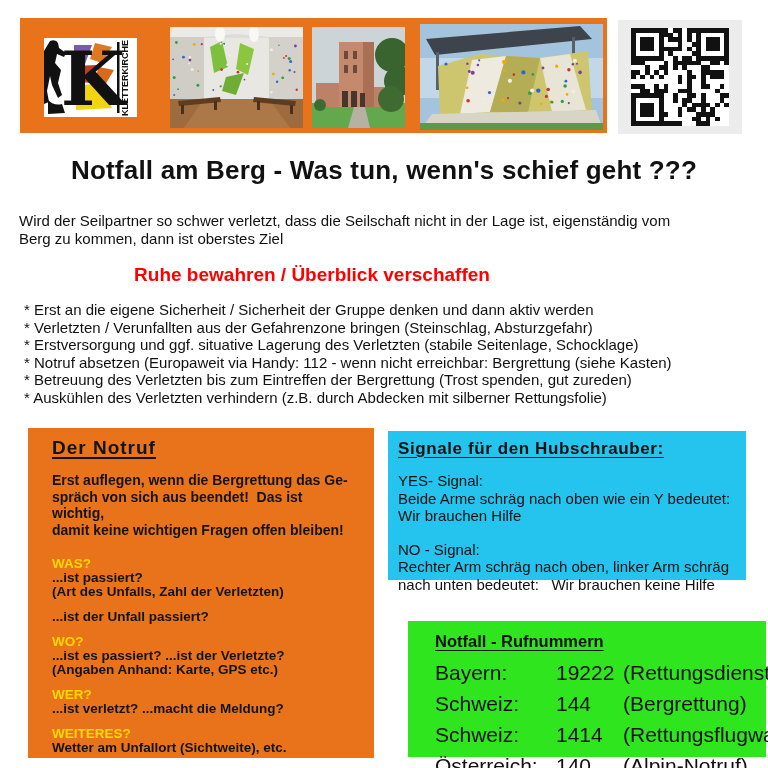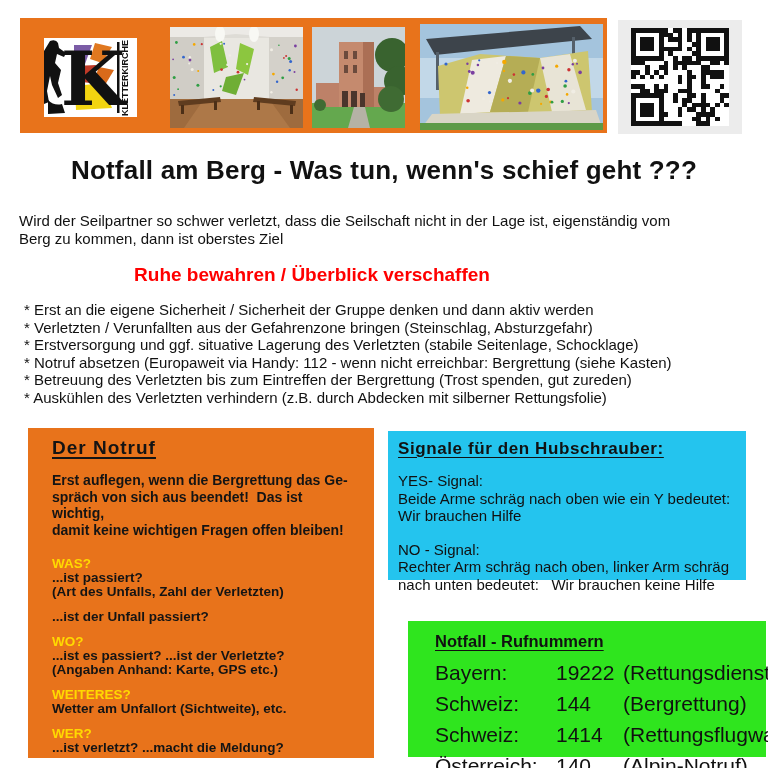--- a/index.html
+++ b/index.html
@@ -404,26 +404,26 @@
     </div>
     <div class="qa">
       <div class="a">...ist der Unfall passiert?</div>
     </div>
     <div class="qa">
       <div class="q">WO?</div>
       <div class="a">...ist es passiert? ...ist der Verletzte?
 (Angaben Anhand: Karte, GPS etc.)</div>
     </div>
     <div class="qa">
+      <div class="q">WER?</div>
+      <div class="a">...ist verletzt? ...macht die Meldung?</div>
+    </div>
+    <div class="qa">
       <div class="q">WEITERES?</div>
       <div class="a">Wetter am Unfallort (Sichtweite), etc.</div>
-    </div>
-    <div class="qa">
-      <div class="q">WER?</div>
-      <div class="a">...ist verletzt? ...macht die Meldung?</div>
     </div>
   </div>
 
   <div class="heli-box">
     <div class="heli-heading">Signale für den Hubschrauber:</div>
     <div class="heli-block">YES- Signal:
 Beide Arme schräg nach oben wie ein Y bedeutet:
 Wir brauchen Hilfe</div>
     <div class="heli-block">NO - Signal:
 Rechter Arm schräg nach oben, linker Arm schräg

